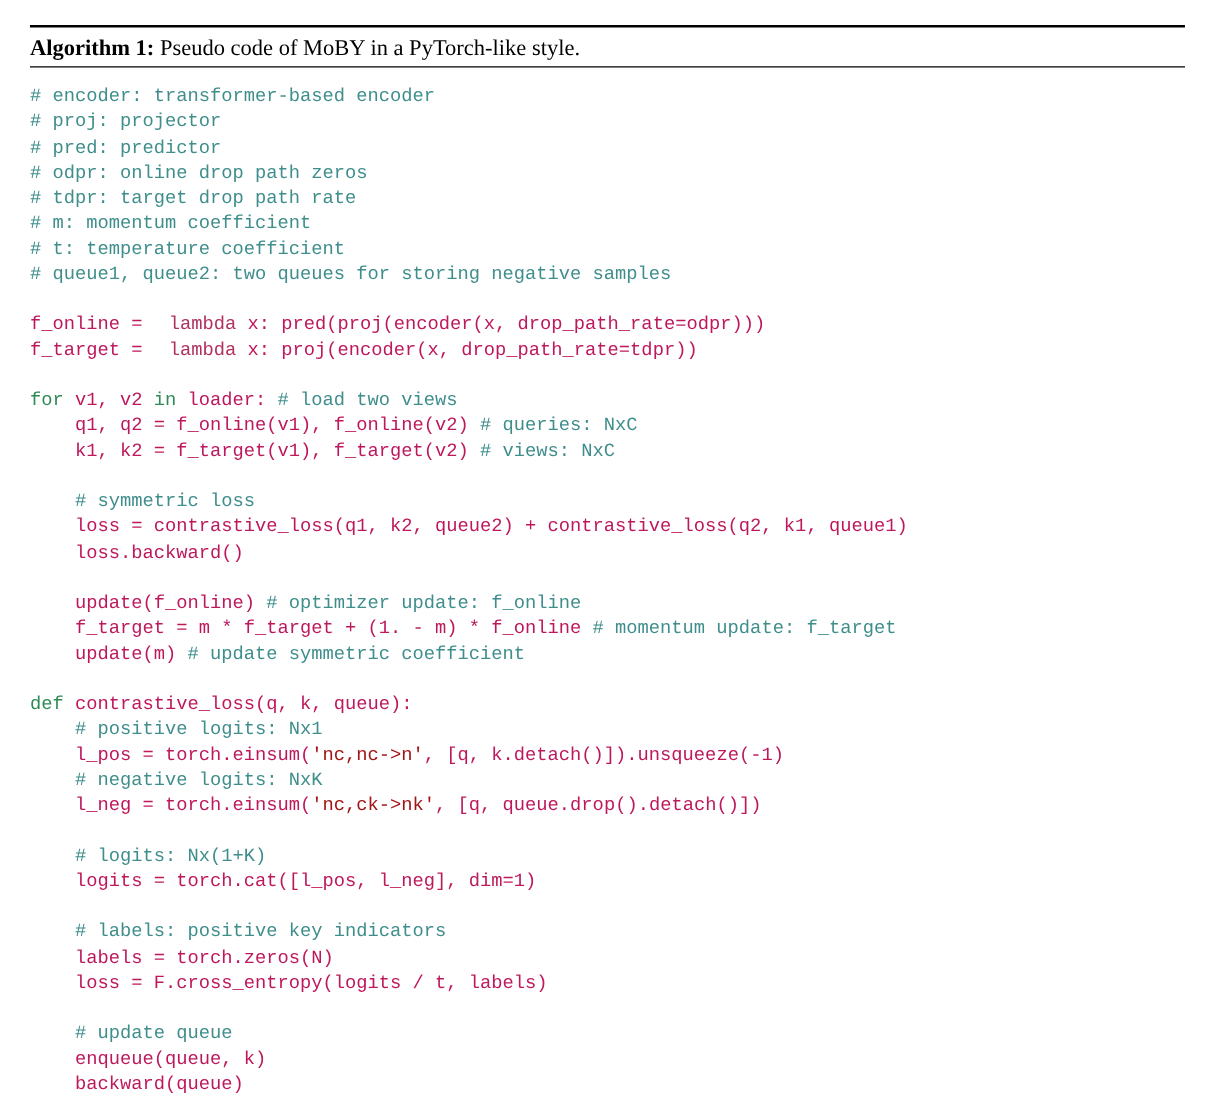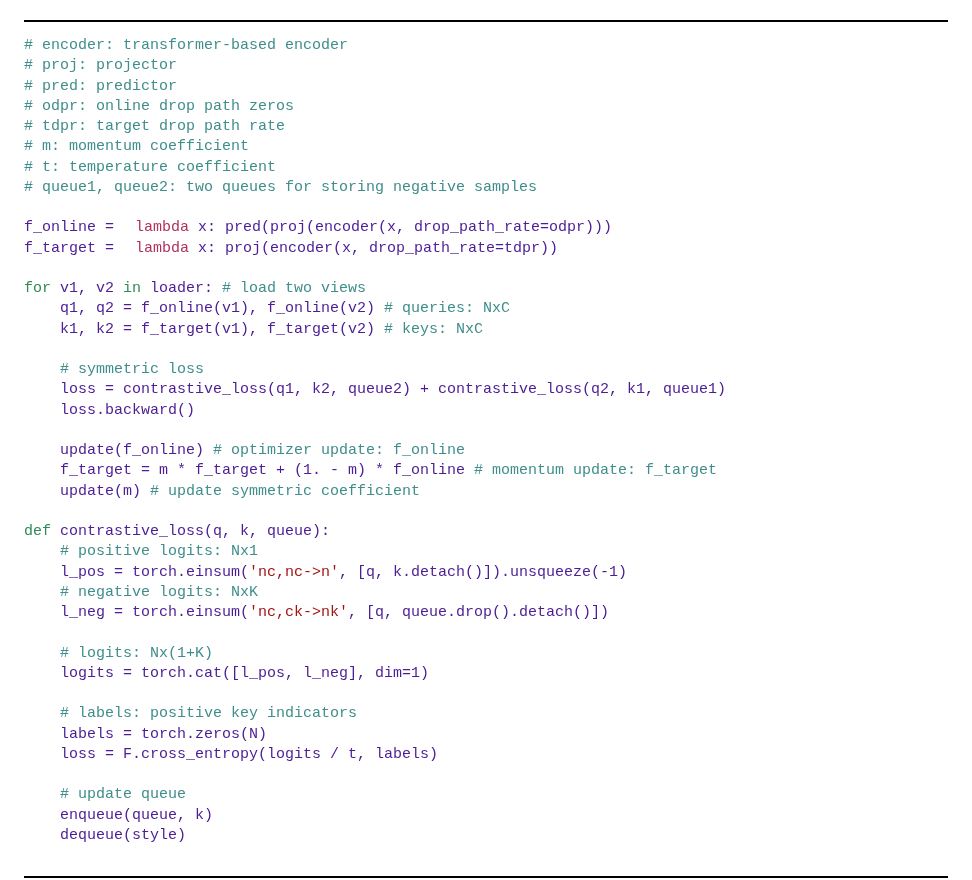--- a/index.html
+++ b/index.html
@@ -25,45 +25,49 @@
     padding: 14px 0 10px 0;
   }
   pre.code {
     margin: 0;
     font-family: "Courier New", Courier, monospace;
     font-size: 15px;
     line-height: 1.35;
     white-space: pre;
   }
   .c  { color: #3f8e8c; }   
-  .n  { color: #4c1d95; }      
+  .n  { color: #be185d; }      
   .kw { color: #2e8b57; }   
   .kw2{ color: #b03060; margin-left: 12px; }   
   .s  { color: #a31515; }   
 </style>
 </head>
 <body>
 
 <div class="algo-box">
+  <div class="algo-title">
+    <span class="label">Algorithm 1:</span>
+    <span>Pseudo code of MoBY in a PyTorch-like style.</span>
+  </div>
   <div class="algo-body">
 <pre class="code"><span class="c"># encoder: transformer-based encoder</span>
 <span class="c"># proj: projector</span>
 <span class="c"># pred: predictor</span>
 <span class="c"># odpr: online drop path zeros</span>
 <span class="c"># tdpr: target drop path rate</span>
 <span class="c"># m: momentum coefficient</span>
 <span class="c"># t: temperature coefficient</span>
 <span class="c"># queue1, queue2: two queues for storing negative samples</span>
 
 <span class="n">f_online = </span><span class="kw2">lambda</span><span class="n"> x: pred(proj(encoder(x, drop_path_rate=odpr)))</span>
 <span class="n">f_target = </span><span class="kw2">lambda</span><span class="n"> x: proj(encoder(x, drop_path_rate=tdpr))</span>
 
 <span class="kw">for</span><span class="n"> v1, v2 </span><span class="kw">in</span><span class="n"> loader: </span><span class="c"># load two views</span>
 <span class="n">    q1, q2 = f_online(v1), f_online(v2) </span><span class="c"># queries: NxC</span>
-<span class="n">    k1, k2 = f_target(v1), f_target(v2) </span><span class="c"># keys: NxC</span>
+<span class="n">    k1, k2 = f_target(v1), f_target(v2) </span><span class="c"># views: NxC</span>
 
 <span class="c">    # symmetric loss</span>
 <span class="n">    loss = contrastive_loss(q1, k2, queue2) + contrastive_loss(q2, k1, queue1)</span>
 <span class="n">    loss.backward()</span>
 
 <span class="n">    update(f_online) </span><span class="c"># optimizer update: f_online</span>
 <span class="n">    f_target = m * f_target + (1. - m) * f_online </span><span class="c"># momentum update: f_target</span>
 <span class="n">    update(m) </span><span class="c"># update symmetric coefficient</span>
 
 <span class="kw">def</span><span class="n"> contrastive_loss(q, k, queue):</span>
@@ -74,17 +78,17 @@
 
 <span class="c">    # logits: Nx(1+K)</span>
 <span class="n">    logits = torch.cat([l_pos, l_neg], dim=1)</span>
 
 <span class="c">    # labels: positive key indicators</span>
 <span class="n">    labels = torch.zeros(N)</span>
 <span class="n">    loss = F.cross_entropy(logits / t, labels)</span>
 
 <span class="c">    # update queue</span>
 <span class="n">    enqueue(queue, k)</span>
-<span class="n">    dequeue(style)</span>
+<span class="n">    backward(queue)</span>
 
 </pre>
   </div>
 </div>
 
 </body></html>

